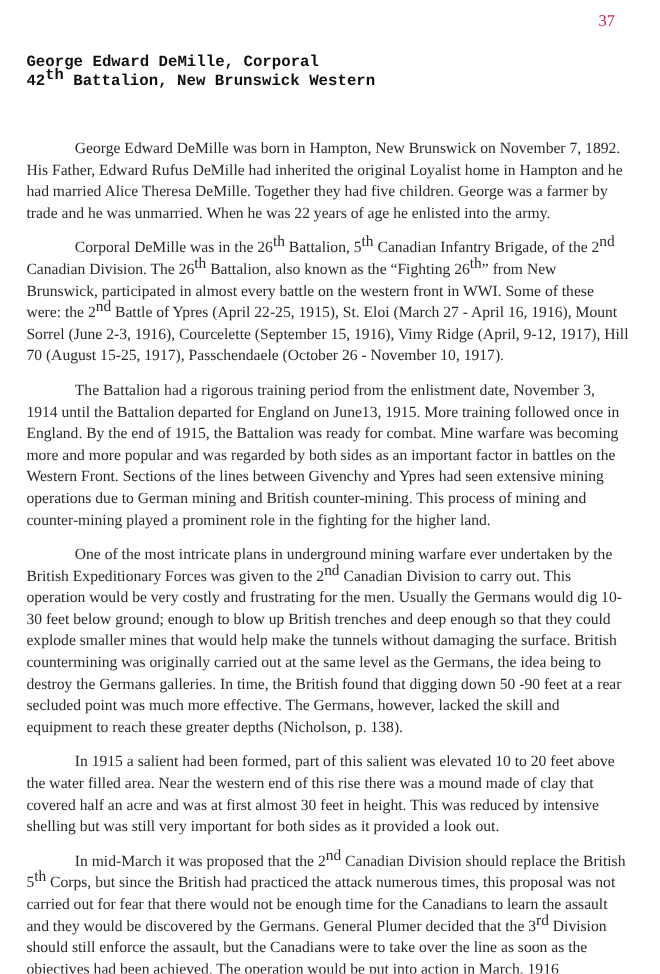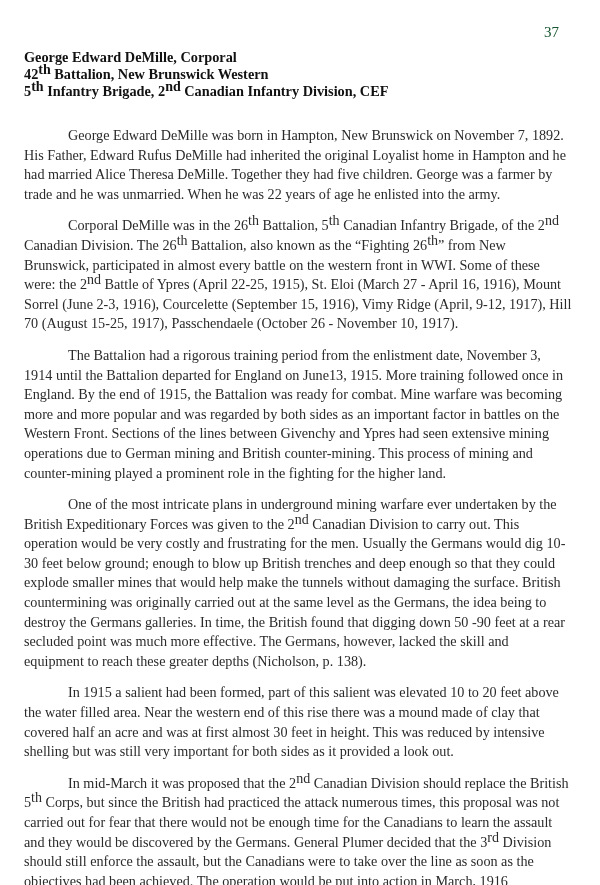--- a/index.html
+++ b/index.html
@@ -1,33 +1,32 @@
 <!DOCTYPE html>
 <html><head>
 <meta charset="utf-8">
 <style>
   html, body { margin: 0; padding: 0; background: #ffffff; }
   body { width: 600px; height: 885px; position: relative; overflow: hidden;
          font-family: "Liberation Serif", "DejaVu Serif", serif; color: #222; }
-  .page-num { position: absolute; top: 24px; left: 544px; font-size: 15px; color: #14532d; }
+  .page-num { position: absolute; top: 12px; left: 544px; font-size: 15px; color: #be185d; }
   .heading { position: absolute; top: 49px; left: 24px; font-weight: bold; font-size: 14.3px; line-height: 17px; color: #111; }
-  .heading div { white-space: nowrap; }
+  .heading div { white-space: nowrap; font-family: Liberation Mono, monospace; }
   .body { position: absolute; top: 126px; left: 24px; width: 560px; font-size: 14.2px; line-height: 19.6px; color: #2a2a2a; }
   .body p { margin: 0 12px 12px 0; text-indent: 44px; }
   sup { font-size: 14px; line-height: 0; vertical-align: 5px; }
 </style>
 </head>
 <body>
 
 <div class="page-num">37</div>
 
 <div class="heading">
   <div>George Edward DeMille, Corporal</div>
   <div><span>42</span><sup>th</sup><span> Battalion, New Brunswick Western</span></div>
-  <div><span>5</span><sup>th</sup><span> Infantry Brigade, 2</span><sup>nd</sup><span> Canadian Infantry Division, CEF</span></div>
 </div>
 
 <div class="body">
   <p><span>George Edward DeMille was born in Hampton, New Brunswick on November 7, 1892. His Father, Edward Rufus DeMille had inherited the original Loyalist home in Hampton and he had married Alice Theresa DeMille. Together they had five children. George was a farmer by trade and he was unmarried. When he was 22 years of age he enlisted into the army.</span></p>
   <p><span>Corporal DeMille was in the 26</span><sup>th</sup><span> Battalion, 5</span><sup>th</sup><span> Canadian Infantry Brigade, of the 2</span><sup>nd</sup><span> Canadian Division. The 26</span><sup>th</sup><span> Battalion, also known as the “Fighting 26</span><sup>th</sup><span>” from New Brunswick, participated in almost every battle on the western front in WWI. Some of these were: the 2</span><sup>nd</sup><span> Battle of Ypres (April 22-25, 1915), St. Eloi (March 27 - April 16, 1916), Mount Sorrel (June 2-3, 1916), Courcelette (September 15, 1916), Vimy Ridge (April, 9-12, 1917), Hill 70 (August 15-25, 1917), Passchendaele (October 26 - November 10, 1917).</span></p>
   <p><span>The Battalion had a rigorous training period from the enlistment date, November 3, 1914 until the Battalion departed for England on June13, 1915. More training followed once in England. By the end of 1915, the Battalion was ready for combat. Mine warfare was becoming more and more popular and was regarded by both sides as an important factor in battles on the Western Front. Sections of the lines between Givenchy and Ypres had seen extensive mining operations due to German mining and British counter-mining. This process of mining and counter-mining played a prominent role in the fighting for the higher land.</span></p>
   <p><span>One of the most intricate plans in underground mining warfare ever undertaken by the British Expeditionary Forces was given to the 2</span><sup>nd</sup><span> Canadian Division to carry out. This operation would be very costly and frustrating for the men. Usually the Germans would dig 10-30 feet below ground; enough to blow up British trenches and deep enough so that they could explode smaller mines that would help make the tunnels without damaging the surface. British countermining was originally carried out at the same level as the Germans, the idea being to destroy the Germans galleries. In time, the British found that digging down 50 -90 feet at a rear secluded point was much more effective. The Germans, however, lacked the skill and equipment to reach these greater depths (Nicholson, p. 138).</span></p>
   <p><span>In 1915 a salient had been formed, part of this salient was elevated 10 to 20 feet above the water filled area. Near the western end of this rise there was a mound made of clay that covered half an acre and was at first almost 30 feet in height. This was reduced by intensive shelling but was still very important for both sides as it provided a look out.</span></p>
   <p><span>In mid-March it was proposed that the 2</span><sup>nd</sup><span> Canadian Division should replace the British 5</span><sup>th</sup><span> Corps, but since the British had practiced the attack numerous times, this proposal was not carried out for fear that there would not be enough time for the Canadians to learn the assault and they would be discovered by the Germans. General Plumer decided that the 3</span><sup>rd</sup><span> Division should still enforce the assault, but the Canadians were to take over the line as soon as the objectives had been achieved. The operation would be put into action in March, 1916 (Nicholson, p.137).</span></p>
 </div>

